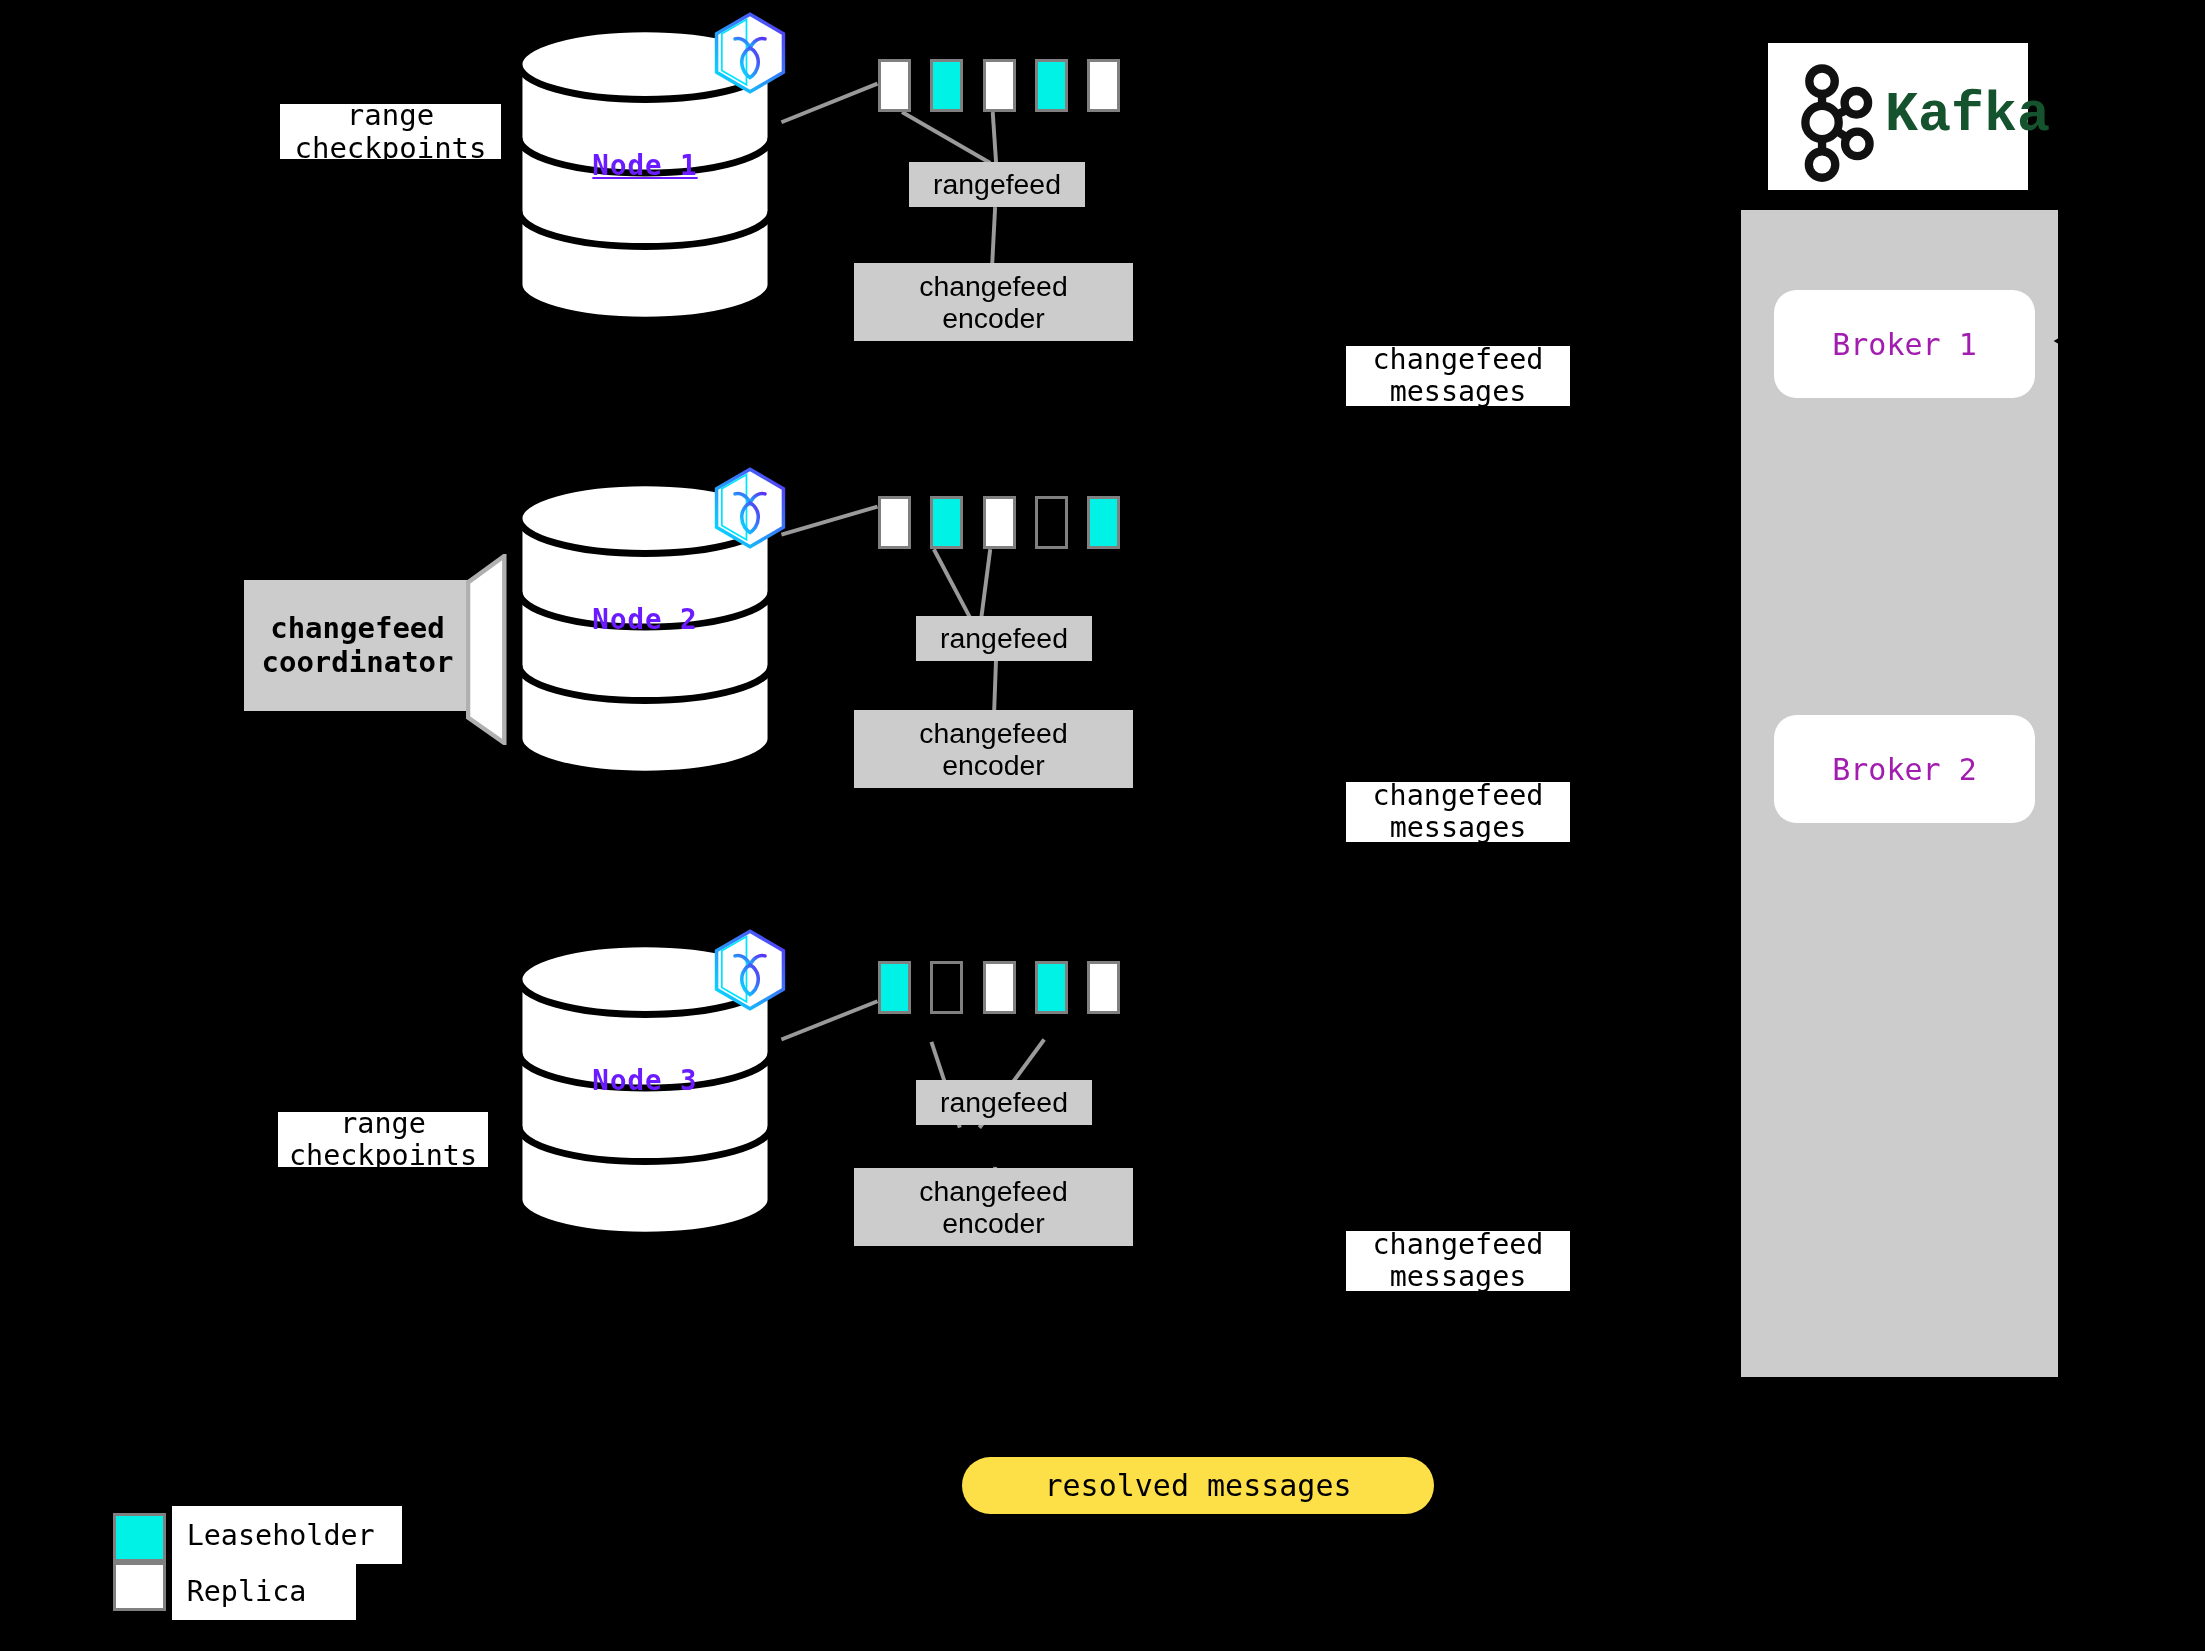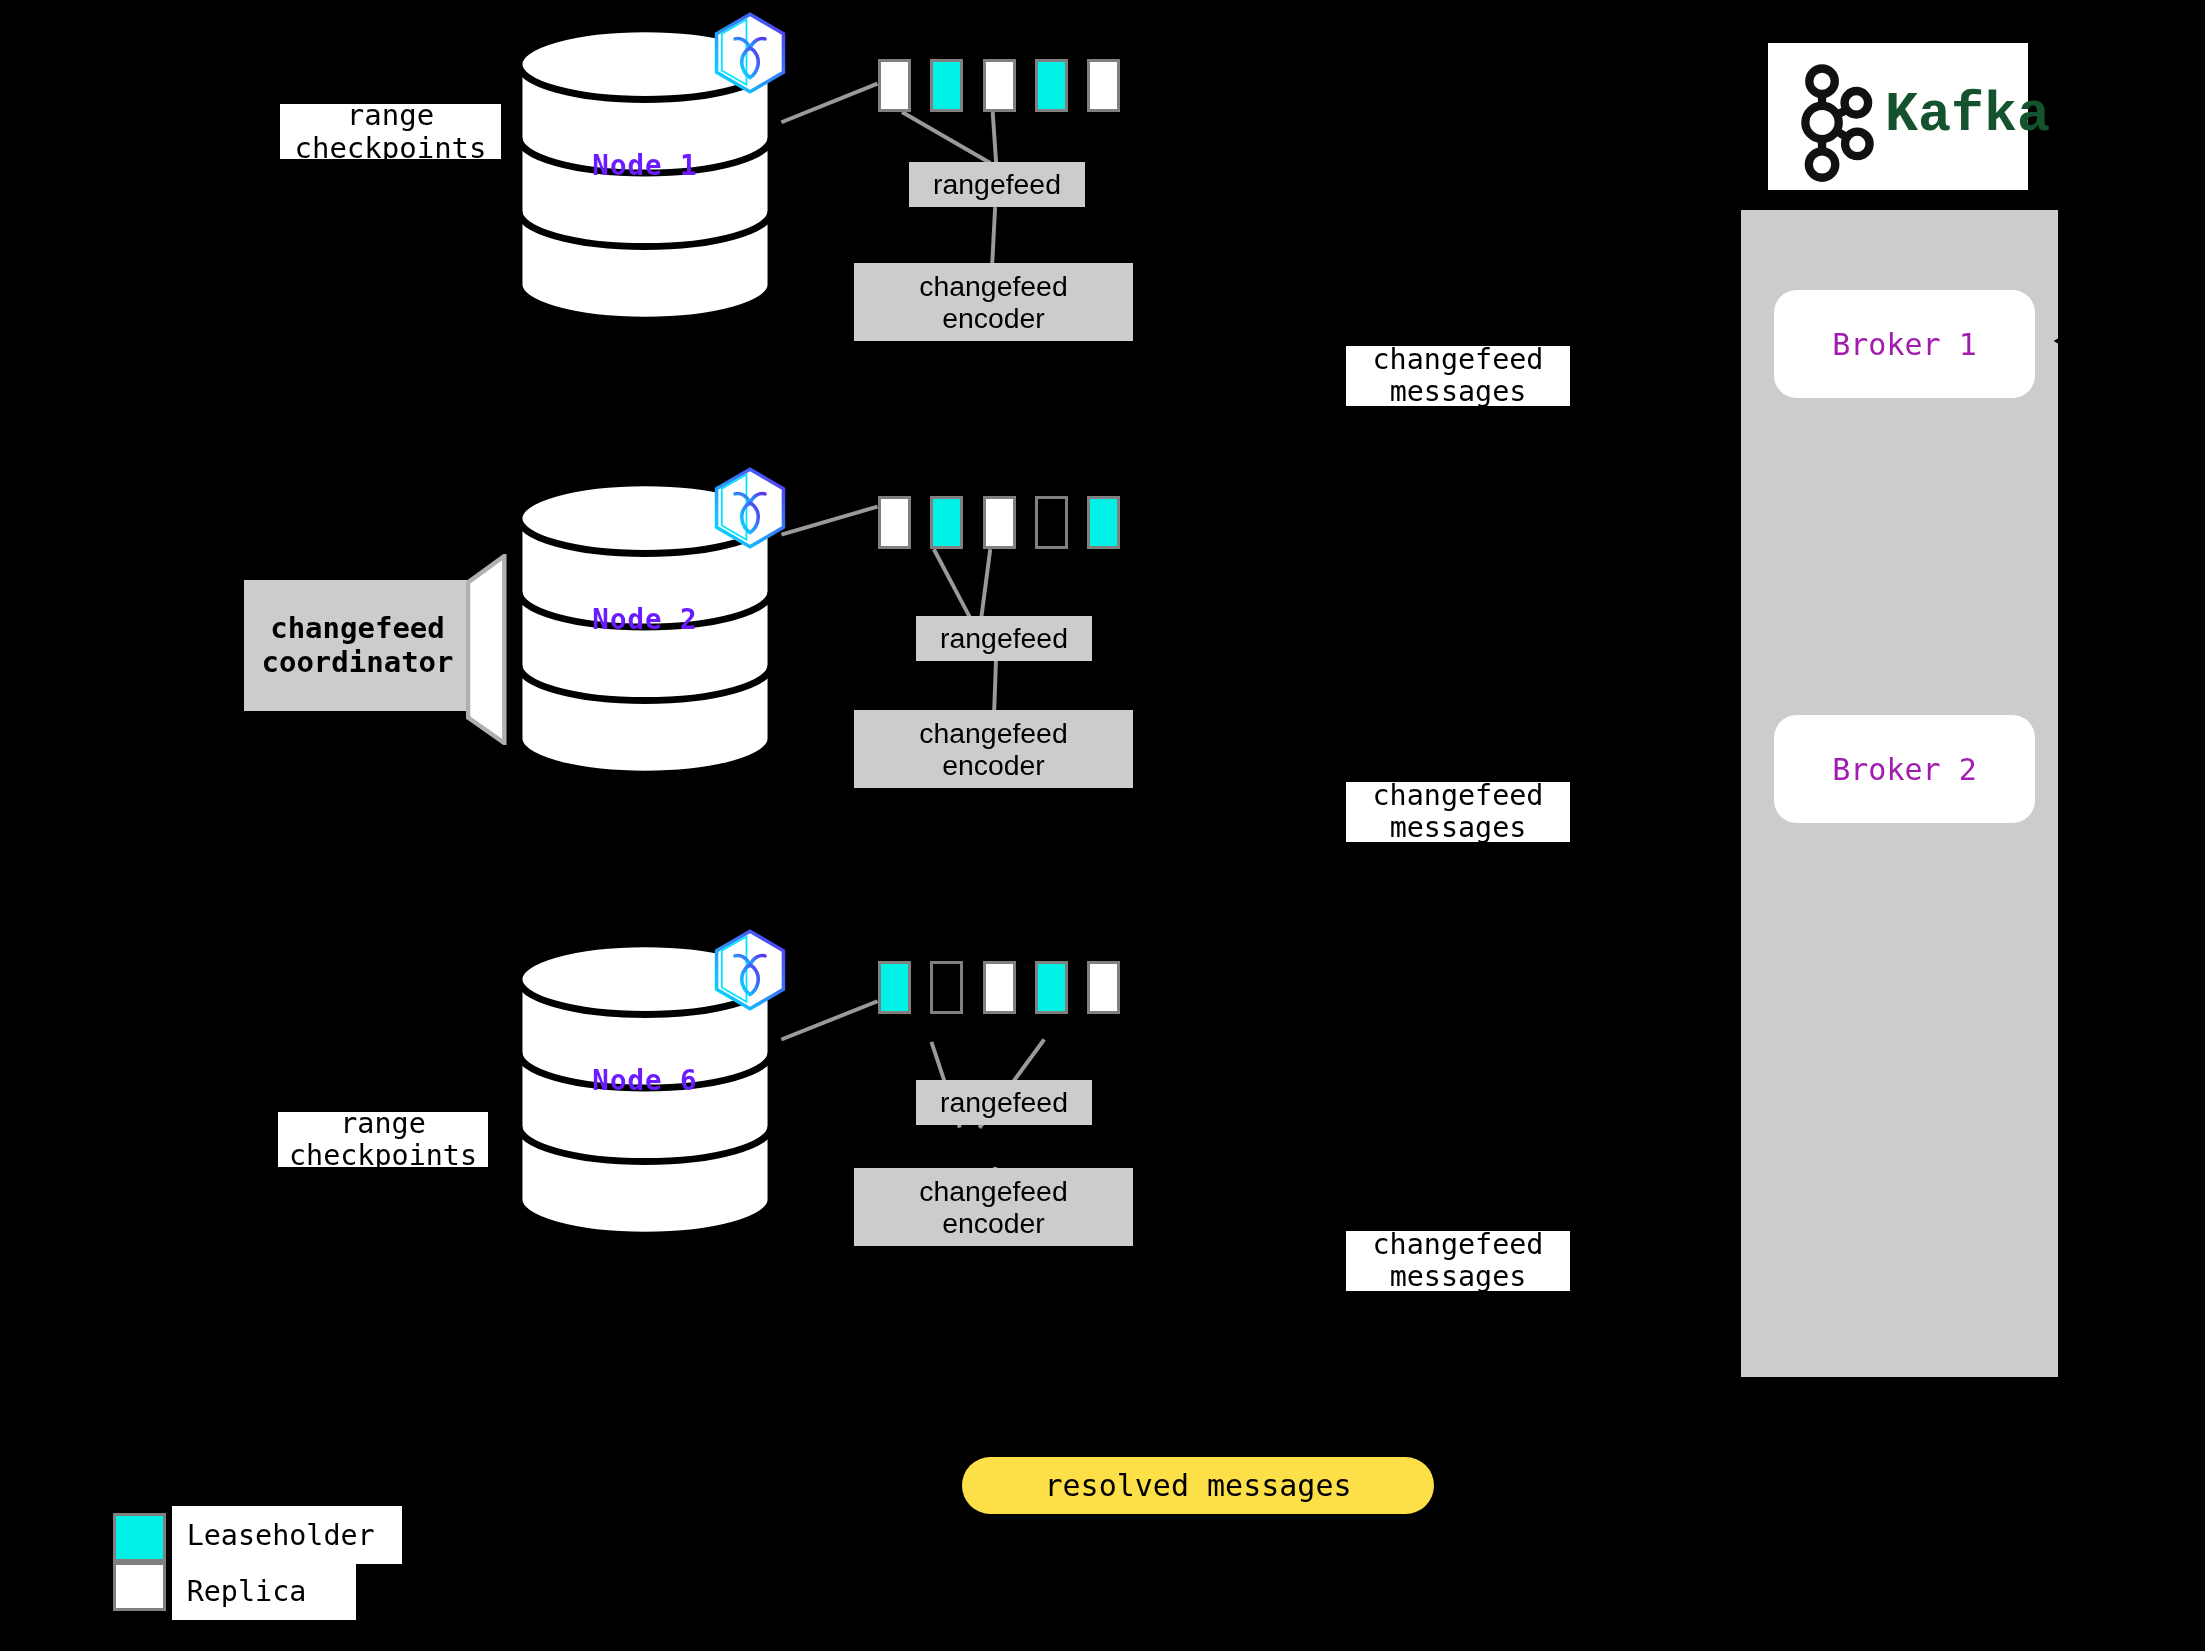--- a/index.html
+++ b/index.html
@@ -115,21 +115,21 @@
     <svg width="260" height="299" viewBox="0 0 530 610">
       <g fill="#ffffff" stroke="#000000" stroke-width="14">
         <path d="M8 80 L8 530 A257 72 0 0 0 522 530 L522 80 Z"></path>
         <ellipse cx="265" cy="80" rx="257" ry="72"></ellipse>
       </g>
       <g fill="none" stroke="#000000" stroke-width="14">
         <path d="M8 230 A257 72 0 0 0 522 230"></path>
         <path d="M8 380 A257 72 0 0 0 522 380"></path>
       </g>
     </svg>
-    <div class="nodelabel" style="top:124px;font-size:27.5px;">Node 1</div>
+    <div class="nodelabel" style="top:124px;font-size:27.5px;text-decoration:underline;">Node 1</div>
   </div>
 
   <div class="hexbadge" style="left:706px;top:8.8px;width:88px;height:88px;">
     <svg width="88" height="88" viewBox="0 0 100 100">
       <defs>
         <linearGradient id="cg1" x1="0" y1="1" x2="1" y2="0">
           <stop offset="0%" stop-color="#00e5ff"></stop>
           <stop offset="100%" stop-color="#5b2ff5"></stop>
         </linearGradient>
       </defs>
@@ -213,21 +213,21 @@
     <svg width="260" height="299" viewBox="0 0 530 610">
       <g fill="#ffffff" stroke="#000000" stroke-width="14">
         <path d="M8 80 L8 530 A257 72 0 0 0 522 530 L522 80 Z"></path>
         <ellipse cx="265" cy="80" rx="257" ry="72"></ellipse>
       </g>
       <g fill="none" stroke="#000000" stroke-width="14">
         <path d="M8 230 A257 72 0 0 0 522 230"></path>
         <path d="M8 380 A257 72 0 0 0 522 380"></path>
       </g>
     </svg>
-    <div class="nodelabel" style="top:124px;font-size:27.5px;">Node 6</div>
+    <div class="nodelabel" style="top:124px;font-size:27.5px;">Node 3</div>
   </div>
 
   <div class="hexbadge" style="left:706px;top:926px;width:88px;height:88px;">
     <svg width="88" height="88" viewBox="0 0 100 100">
       <defs>
         <linearGradient id="cg3" x1="0" y1="1" x2="1" y2="0">
           <stop offset="0%" stop-color="#00e5ff"></stop>
           <stop offset="100%" stop-color="#5b2ff5"></stop>
         </linearGradient>
       </defs>

